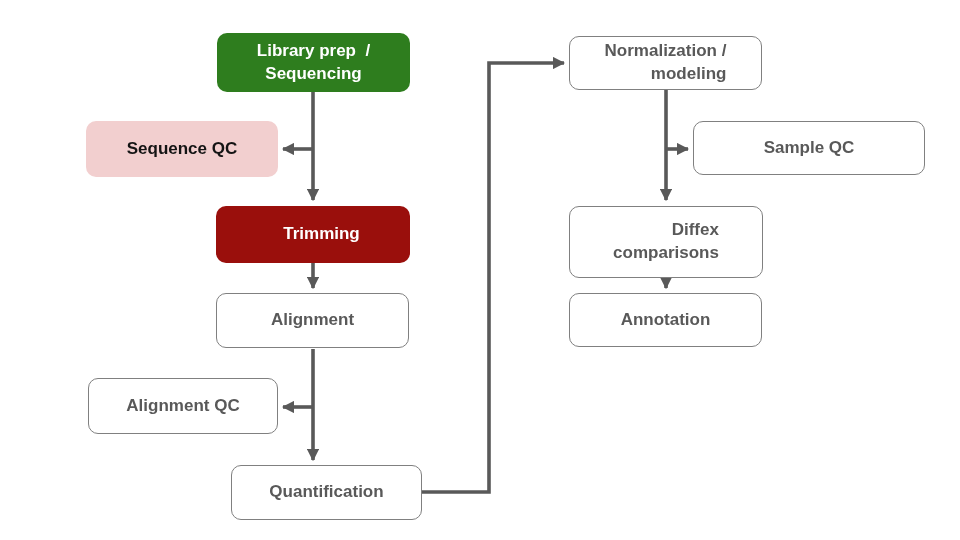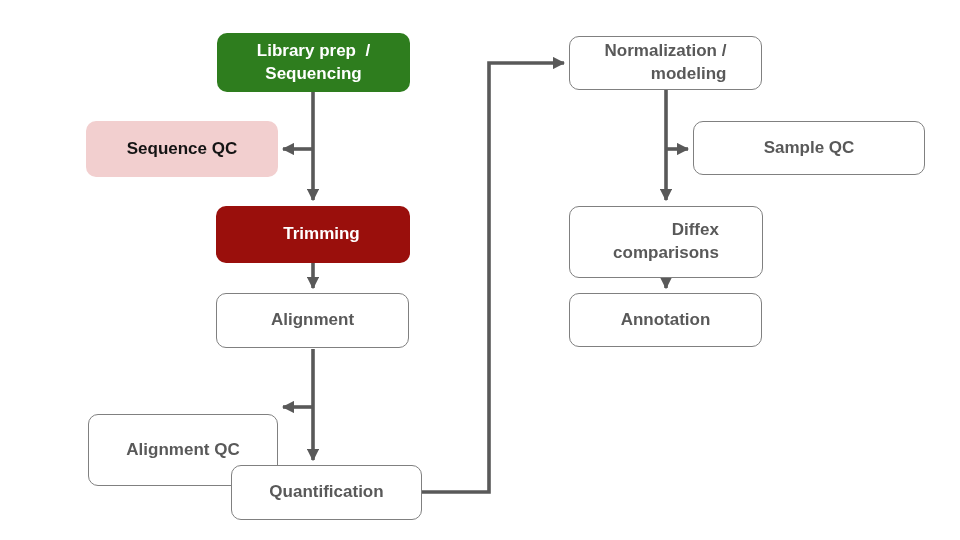--- a/index.html
+++ b/index.html
@@ -29,21 +29,21 @@
     font-size: 17px;
     line-height: 1.35;
     border-radius: 10px;
     white-space: pre-line;
   }
   .n-library  { left:217px; top:33px;  width:193px; height:59px; background:#2E7D1E; color:#ffffff; }
   .n-seqqc    { left:86px;  top:121px; width:192px; height:56px; background:#F2CFCF; color:#141414; }
   .n-trim     { left:216px; top:206px; width:194px; height:57px; background:#9A0F0C; color:#ffffff;padding-left:17px; }
   .white-node { background:#ffffff; border:1px solid #808080; color:#595959;text-align:right; }
   .n-align    { left:216px; top:293px; width:193px; height:55px; }
-  .n-alignqc  { left:88px;  top:378px; width:190px; height:72px;margin-top:36px; }
+  .n-alignqc  { left:88px;  top:378px; width:190px; height:56px; }
   .n-quant    { left:231px; top:465px; width:191px; height:55px; }
   .n-norm     { left:569px; top:36px;  width:193px; height:54px; }
   .n-sampqc   { left:693px; top:121px; width:232px; height:54px; }
   .n-diffex   { left:569px; top:206px; width:194px; height:72px; }
   .n-annot    { left:569px; top:293px; width:193px; height:54px; }
   .edge {
     fill: none;
     stroke: #595959;
     stroke-width: 3.6;
     stroke-linejoin: miter;

